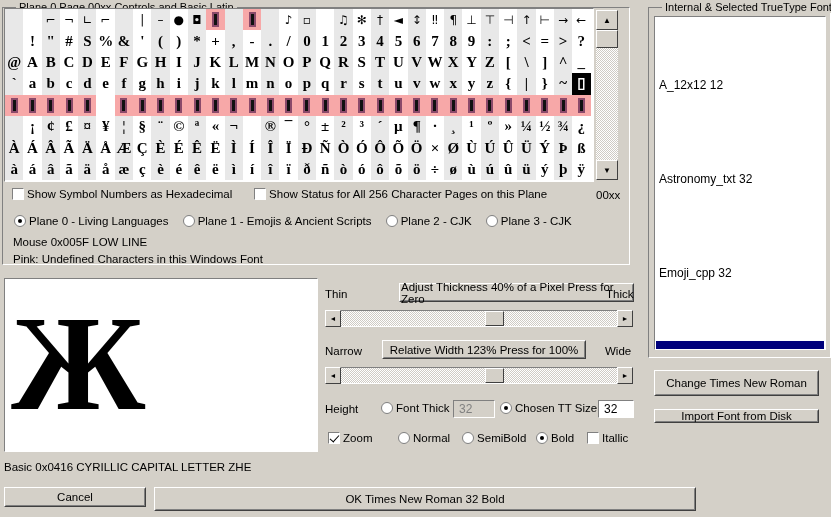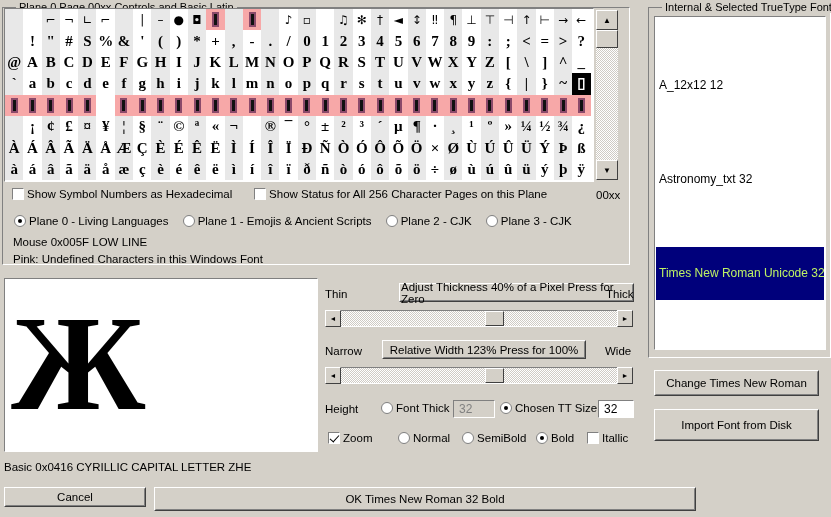--- a/index.html
+++ b/index.html
@@ -465,27 +465,28 @@
 
 <div class="statictext" style="left:13px;top:236px;">Mouse 0x005F  LOW LINE</div>
 <div class="statictext" style="left:13px;top:253px;text-align:right;">Pink: Undefined Characters in this Windows Font</div>
 
 <div class="groupbox" style="left:648px;top:7px;width:181px;height:349px;">
   <span class="gb-label">Internal &amp; Selected TrueType Font</span>
 </div>
 <div id="font-list">
     <div class="list-item">A_12x12 12</div>
     <div class="list-item">Astronomy_txt 32</div>
+    <div class="list-item">Emoji_cpp 32</div>
     <div class="list-item sel">Times New Roman Unicode 32</div>
   </div>
 
 <div class="btn" style="left:654px;top:370px;width:165px;height:26px;text-align:right;">
   <span class="inner">Change  Times New Roman</span>
 </div>
-<div class="btn" style="left:654px;top:409px;width:165px;height:32px;">
+<div class="btn" style="left:654px;top:409px;width:165px;height:14px;">
   <span class="inner">Import Font from Disk</span>
 </div>
 
 <div id="preview">
   <div id="preview-glyph">Ж</div>
 </div>
 
 <div class="statictext" style="left:325px;top:288px;">Thin</div>
 <div class="btn" style="left:355px;top:283px;width:235px;height:19px;margin-left:44px;">
   <span class="inner">Adjust Thickness 40% of a Pixel  Press for Zero</span>

